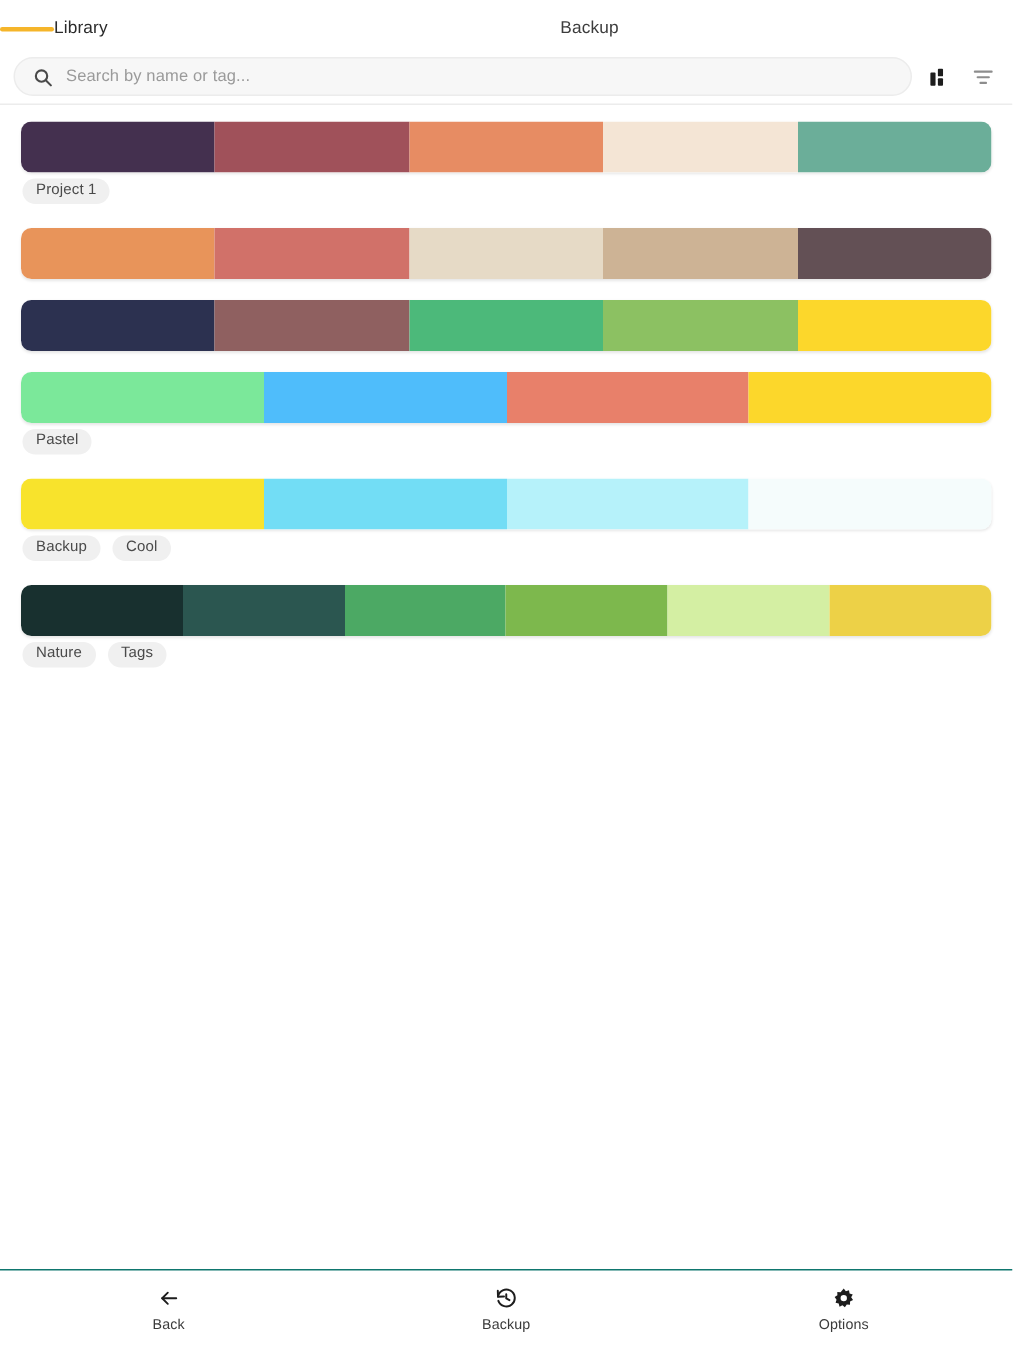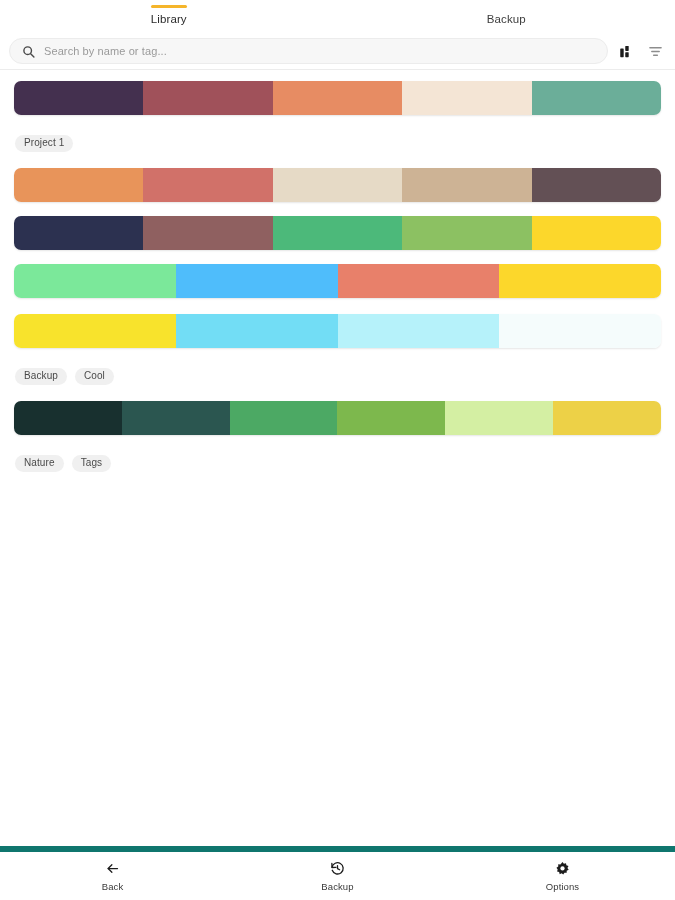--- a/index.html
+++ b/index.html
@@ -27,21 +27,21 @@
     flex: 0 0 33px;
     display: flex;
     align-items: flex-start;
     background: #ffffff;
     position: relative;
   }
   .tab {
     flex: 1 1 50%;
     height: 33px;
     display: flex;
-    flex-direction: column;
+    flex-direction: row;
     align-items: center;
     justify-content: flex-start;
     position: relative;
     cursor: pointer;
   }
   .tab-underline {
     width: 36px;
     height: 3px;
     border-radius: 2px;
     background: transparent;
@@ -109,41 +109,41 @@
     border-radius: 7px;
     overflow: hidden;
     display: flex;
     width: 100%;
     box-shadow: 0 1px 2px rgba(0,0,0,0.10);
   }
   .swatch { height: 100%; flex: 1 1 0; }
   .tagrow {
     display: flex;
     gap: 8px;
-    margin-top: 20px;
+    margin-top: 4px;
     padding-left: 1px;
     min-height: 0;
   }
   .tag {
     background: #f0f0f0;
     border-radius: 9px;
     padding: 3px 9px 4px 9px;
     font-size: 10px;
     color: #4a4a4a;
     line-height: 1;
     letter-spacing: .1px;
     cursor: pointer;
   }
   .gap-tagless { height: 14px; }
   .gap-tagged  { height: 16px; }
 
   
   .bottomnav {
     flex: 0 0 54px;
-    border-top: 6px solid #0f766e;
+    border-top: 1px solid #0f766e;
     background: #ffffff;
     display: flex;
     align-items: center;
   }
   .navitem {
     flex: 1 1 25%;
     display: flex;
     flex-direction: column;
     align-items: center;
     justify-content: center;
@@ -232,20 +232,23 @@
         </div>
       </div>
       <div class="gap-tagless"></div>
       <div class="palette-item">
         <div class="swatch-bar">
           <div class="swatch" style="background: rgb(123, 232, 154);"></div>
           <div class="swatch" style="background: rgb(79, 189, 251);"></div>
           <div class="swatch" style="background: rgb(232, 128, 106);"></div>
           <div class="swatch" style="background: rgb(252, 215, 43);"></div>
         </div>
+        <div class="tagrow">
+          <span class="tag">Pastel</span>
+        </div>
       </div>
       <div class="gap-tagged"></div>
       <div class="palette-item">
         <div class="swatch-bar">
           <div class="swatch" style="background: rgb(248, 227, 44);"></div>
           <div class="swatch" style="background: rgb(114, 221, 245);"></div>
           <div class="swatch" style="background: rgb(182, 242, 250);"></div>
           <div class="swatch" style="background: rgb(245, 252, 252);"></div>
         </div>
         <div class="tagrow">

